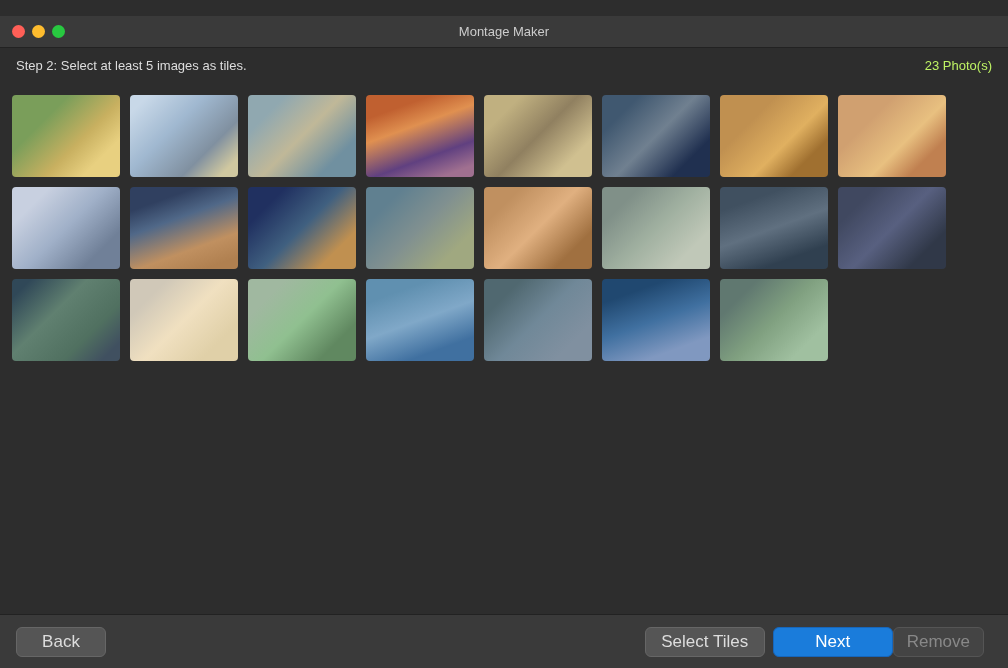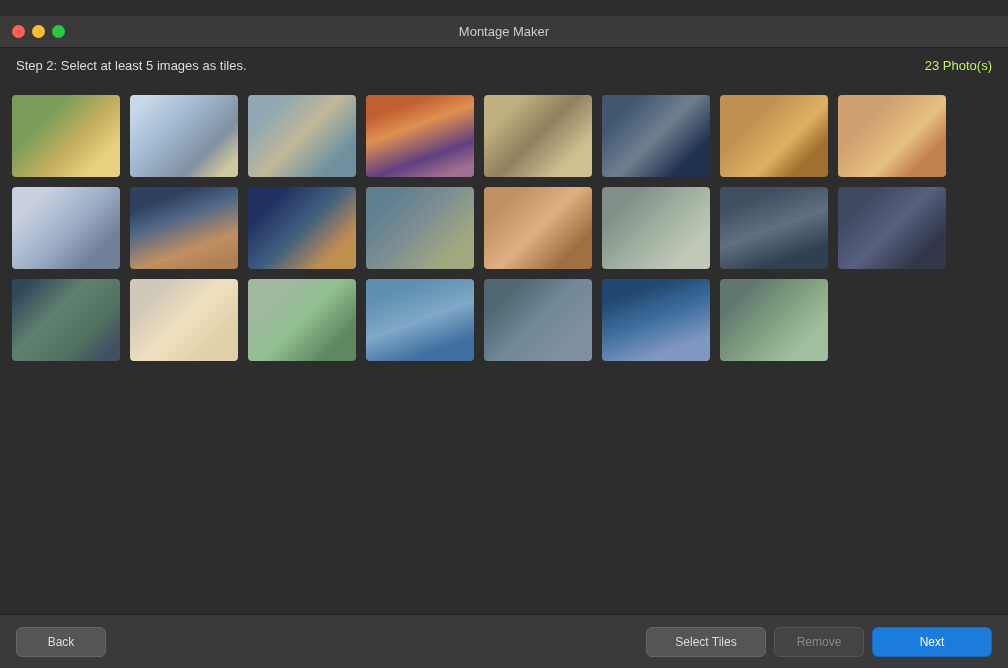--- a/index.html
+++ b/index.html
@@ -102,21 +102,21 @@
       align-items: center;
       padding: 0 16px;
       flex-shrink: 0;
     }
 
     .btn {
       height: 30px;
       border-radius: 6px;
       border: none;
       cursor: pointer;
-      font-size: 12px;
+      font-size: 17px;
       font-weight: 500;
       padding: 0 13px;
     }
 
     .btn-back {
       background: #555;
       color: #ddd;
       border: 1px solid #666;
       margin-right: auto;
       min-width: 90px;
@@ -212,15 +212,15 @@
       <div class="thumb-item painting-19" title="Snowy trees path"></div>
       <div class="thumb-item painting-20" title="Palm trees tropical"></div>
       <div class="thumb-item painting-21" title="Woman with parasol"></div>
       <div class="thumb-item painting-22" title="Boats on river"></div>
     </div>
 </div>
 
 <div class="toolbar">
   <button class="btn btn-back">Back</button>
   <button class="btn btn-select-tiles">Select Tiles</button>
+  <button class="btn btn-next">Next</button>
   <button class="btn btn-remove">Remove</button>
-  <button class="btn btn-next">Next</button>
 </div>
 
 </body></html>

